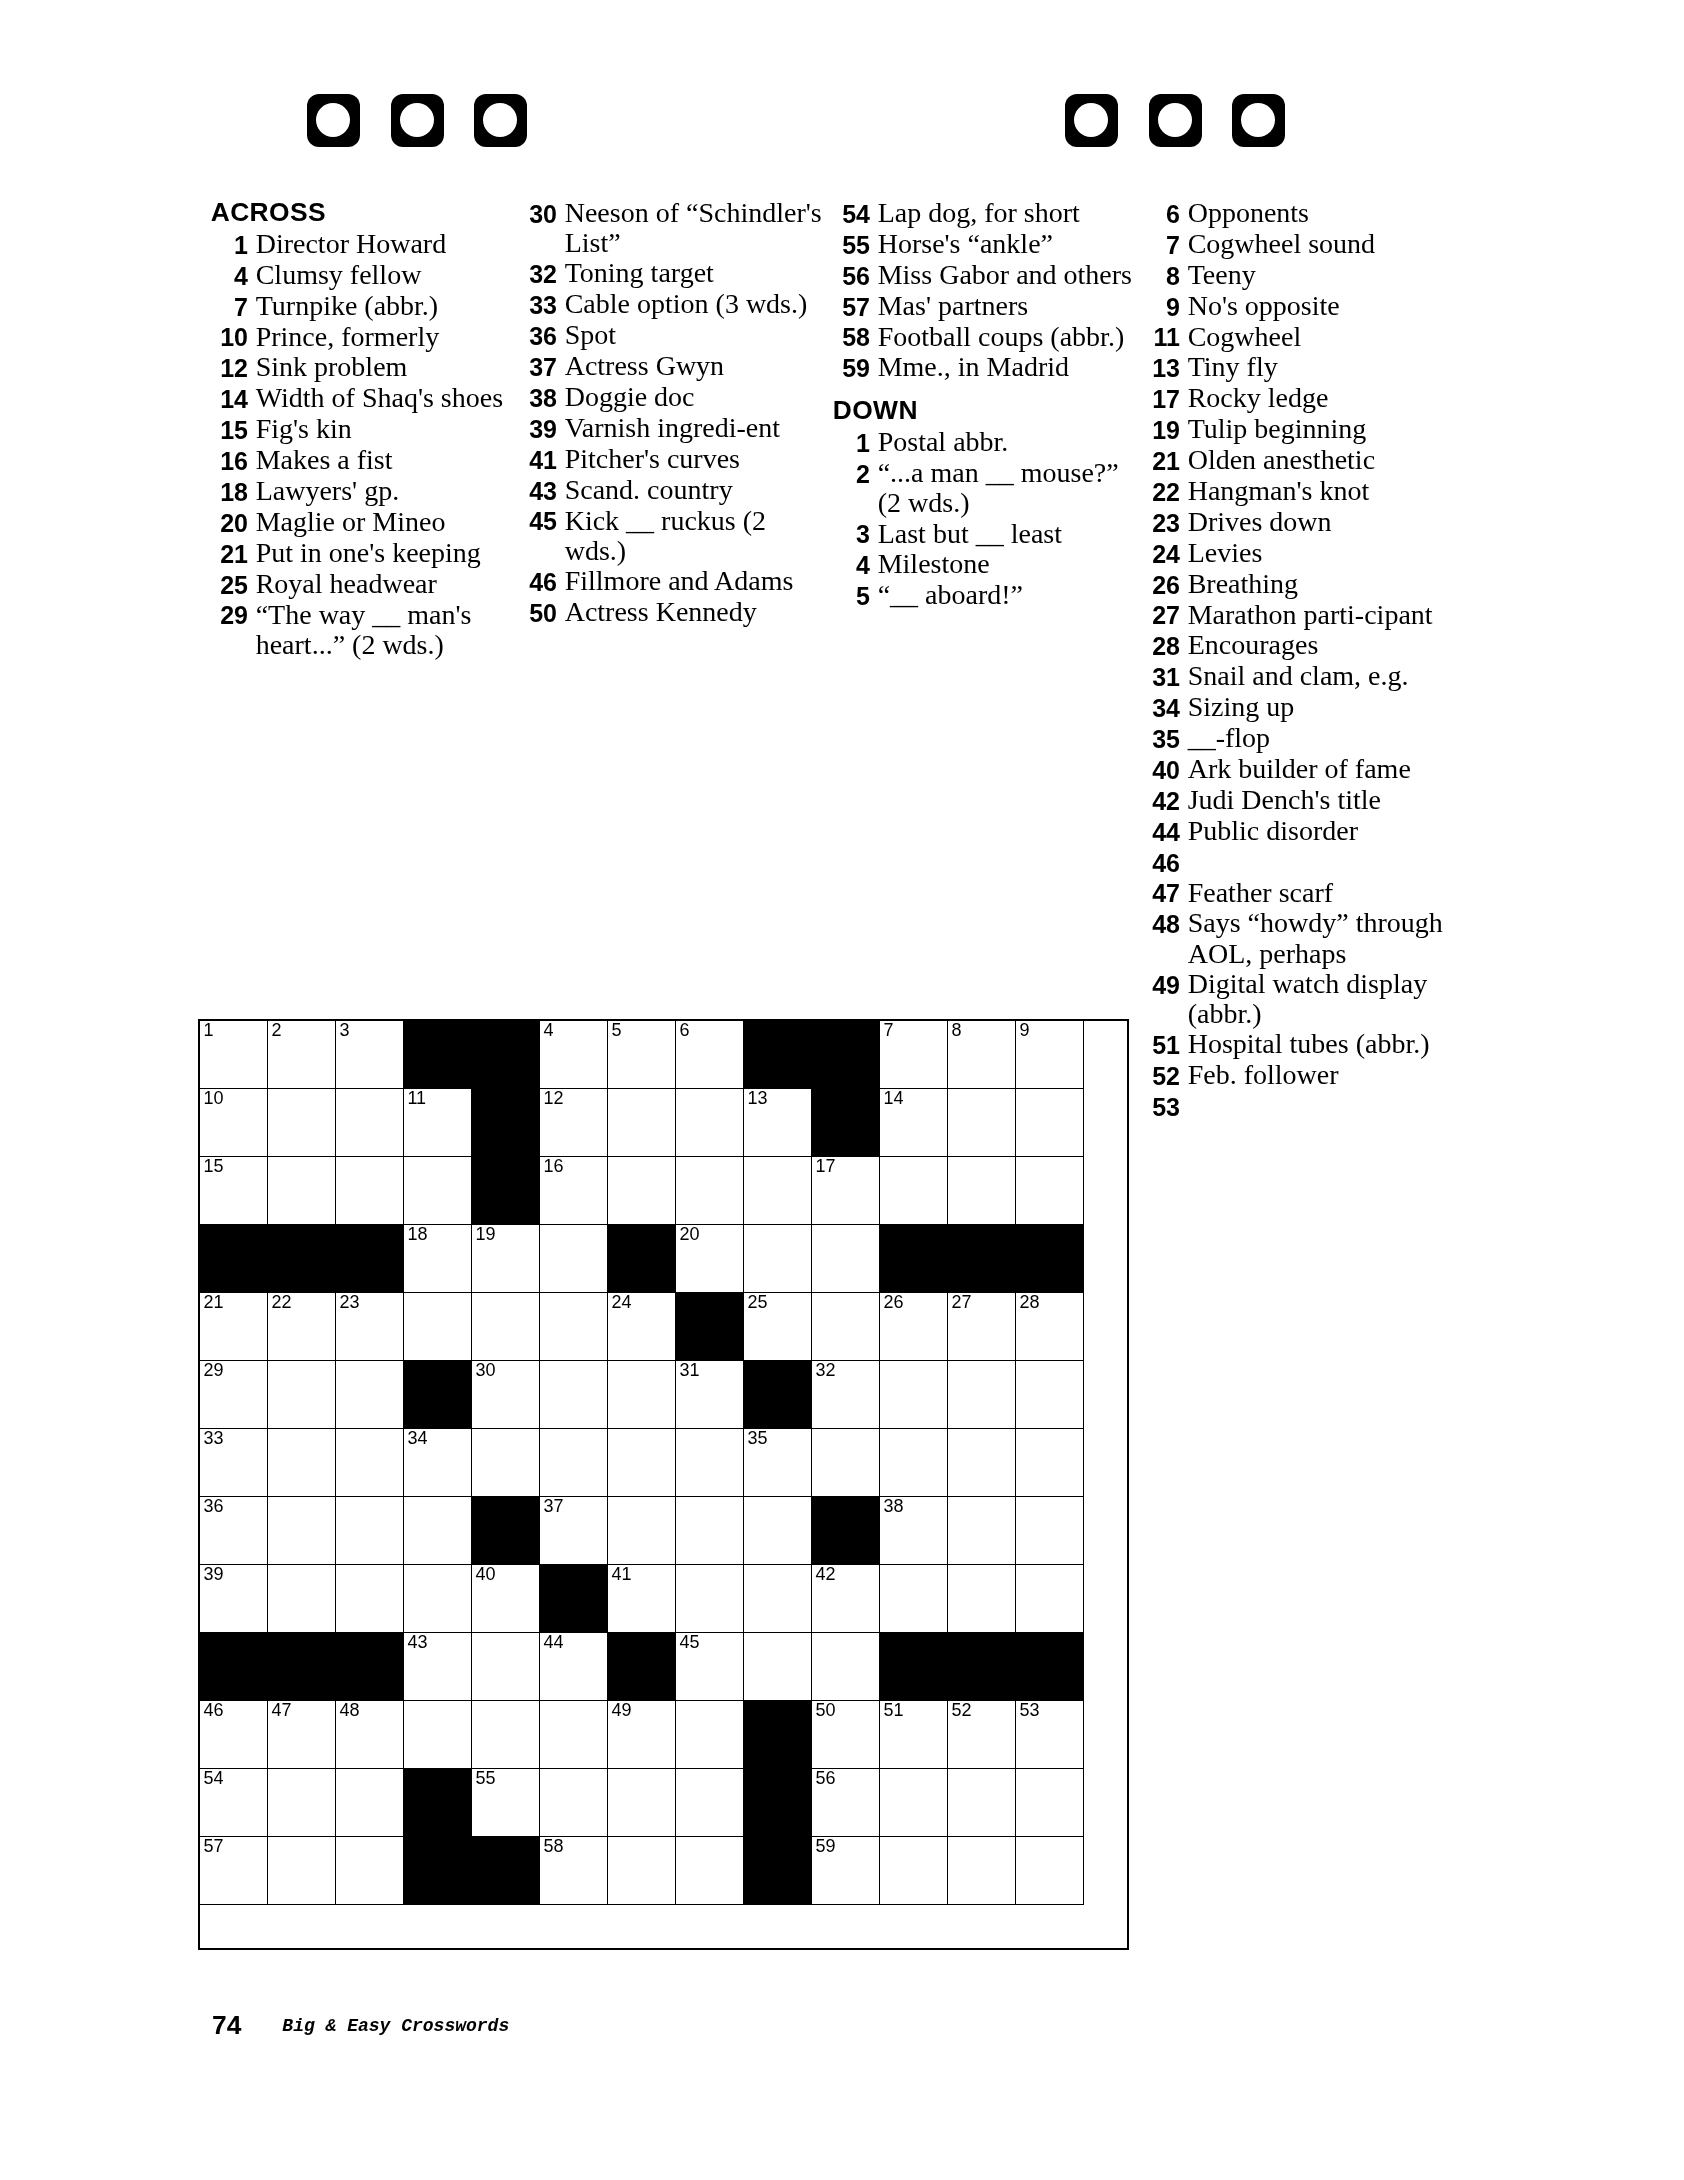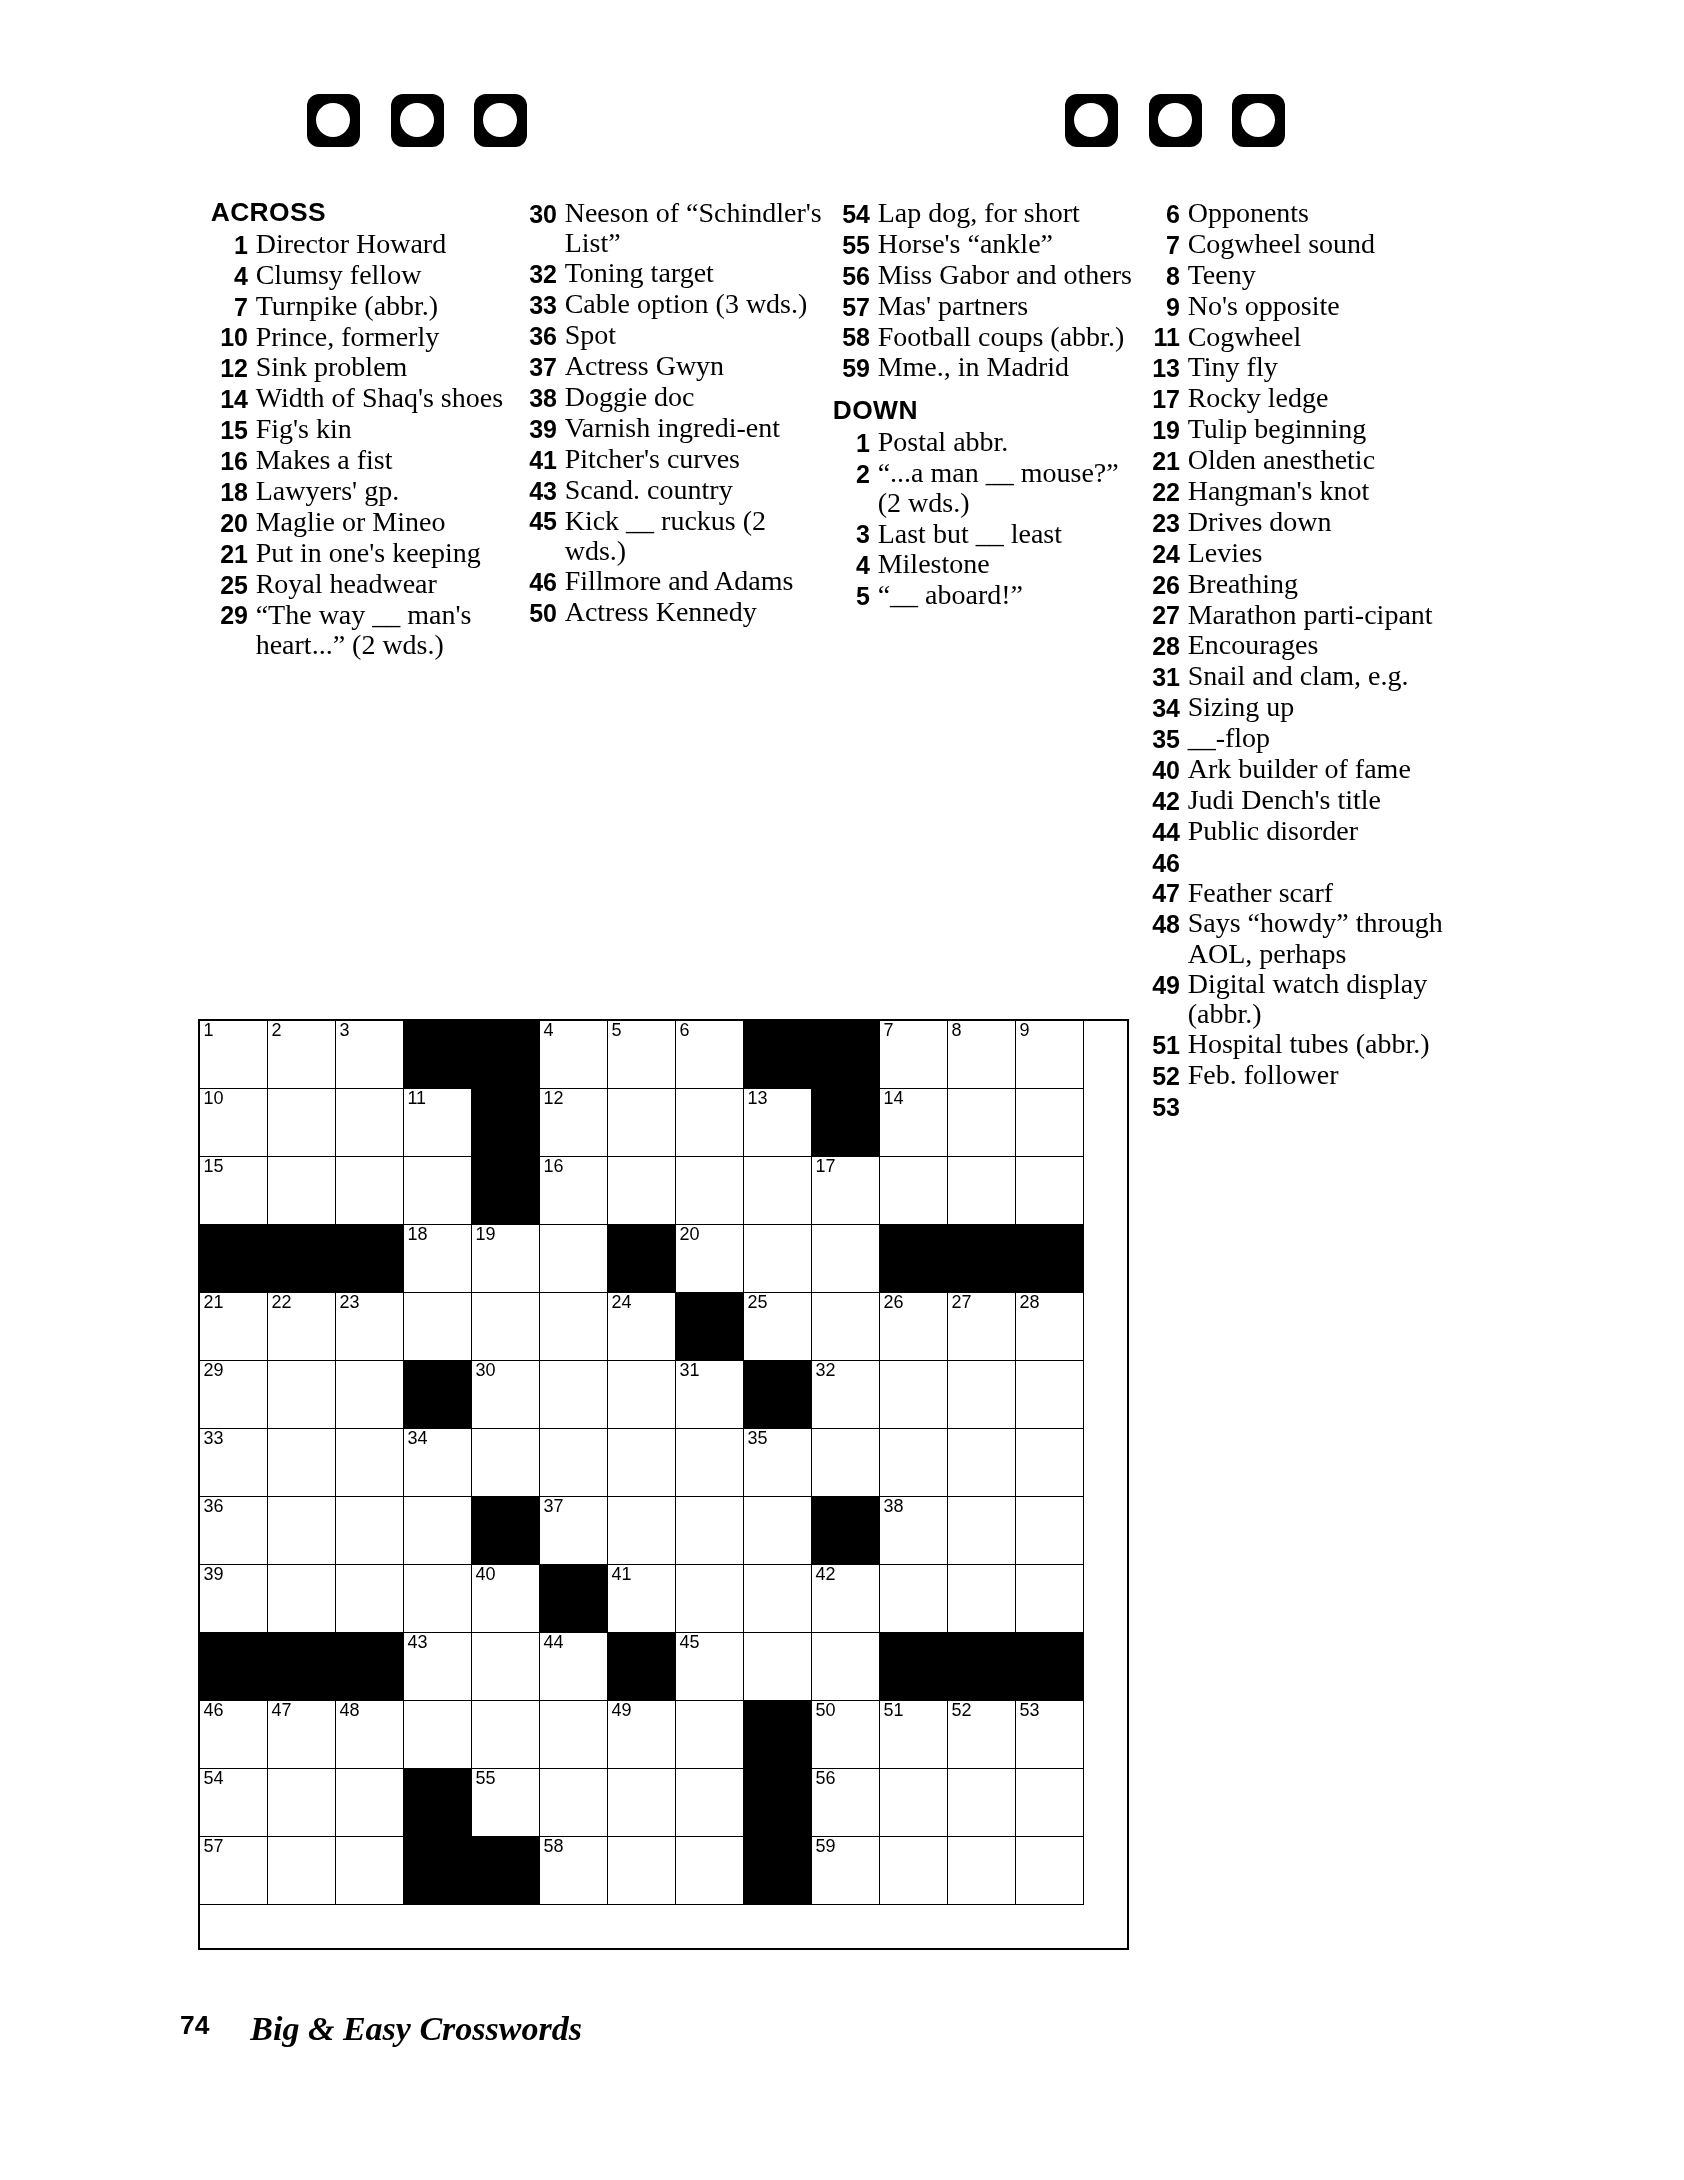--- a/index.html
+++ b/index.html
@@ -140,36 +140,36 @@
     top: 0px;
     font-family: "Liberation Sans", sans-serif;
     font-size: 18px;
     font-weight: normal;
     line-height: 1.1;
   }
 
   
   .footer {
     position: absolute;
-    left: 180px;
+    left: 212px;
     top: 2010px;
     display: flex;
-    align-items: flex-start;
+    align-items: center;
   }
   .footer .pg {
     font-family: "Liberation Sans", sans-serif;
     font-weight: bold;
     font-size: 26.4px;
     margin-right: 41px;
   }
   .footer .bk {
-    font-family: Liberation Serif, serif;
+    font-family: Liberation Mono, monospace;
     font-style: italic;
     font-weight: bold;
-    font-size: 34px;
+    font-size: 18px;
   }
 </style>
 </head>
 <body>
 
 <div class="page">
 
   <div class="header">
     <div class="circle-icon ci1"></div>
     <div class="circle-icon ci2"></div>

